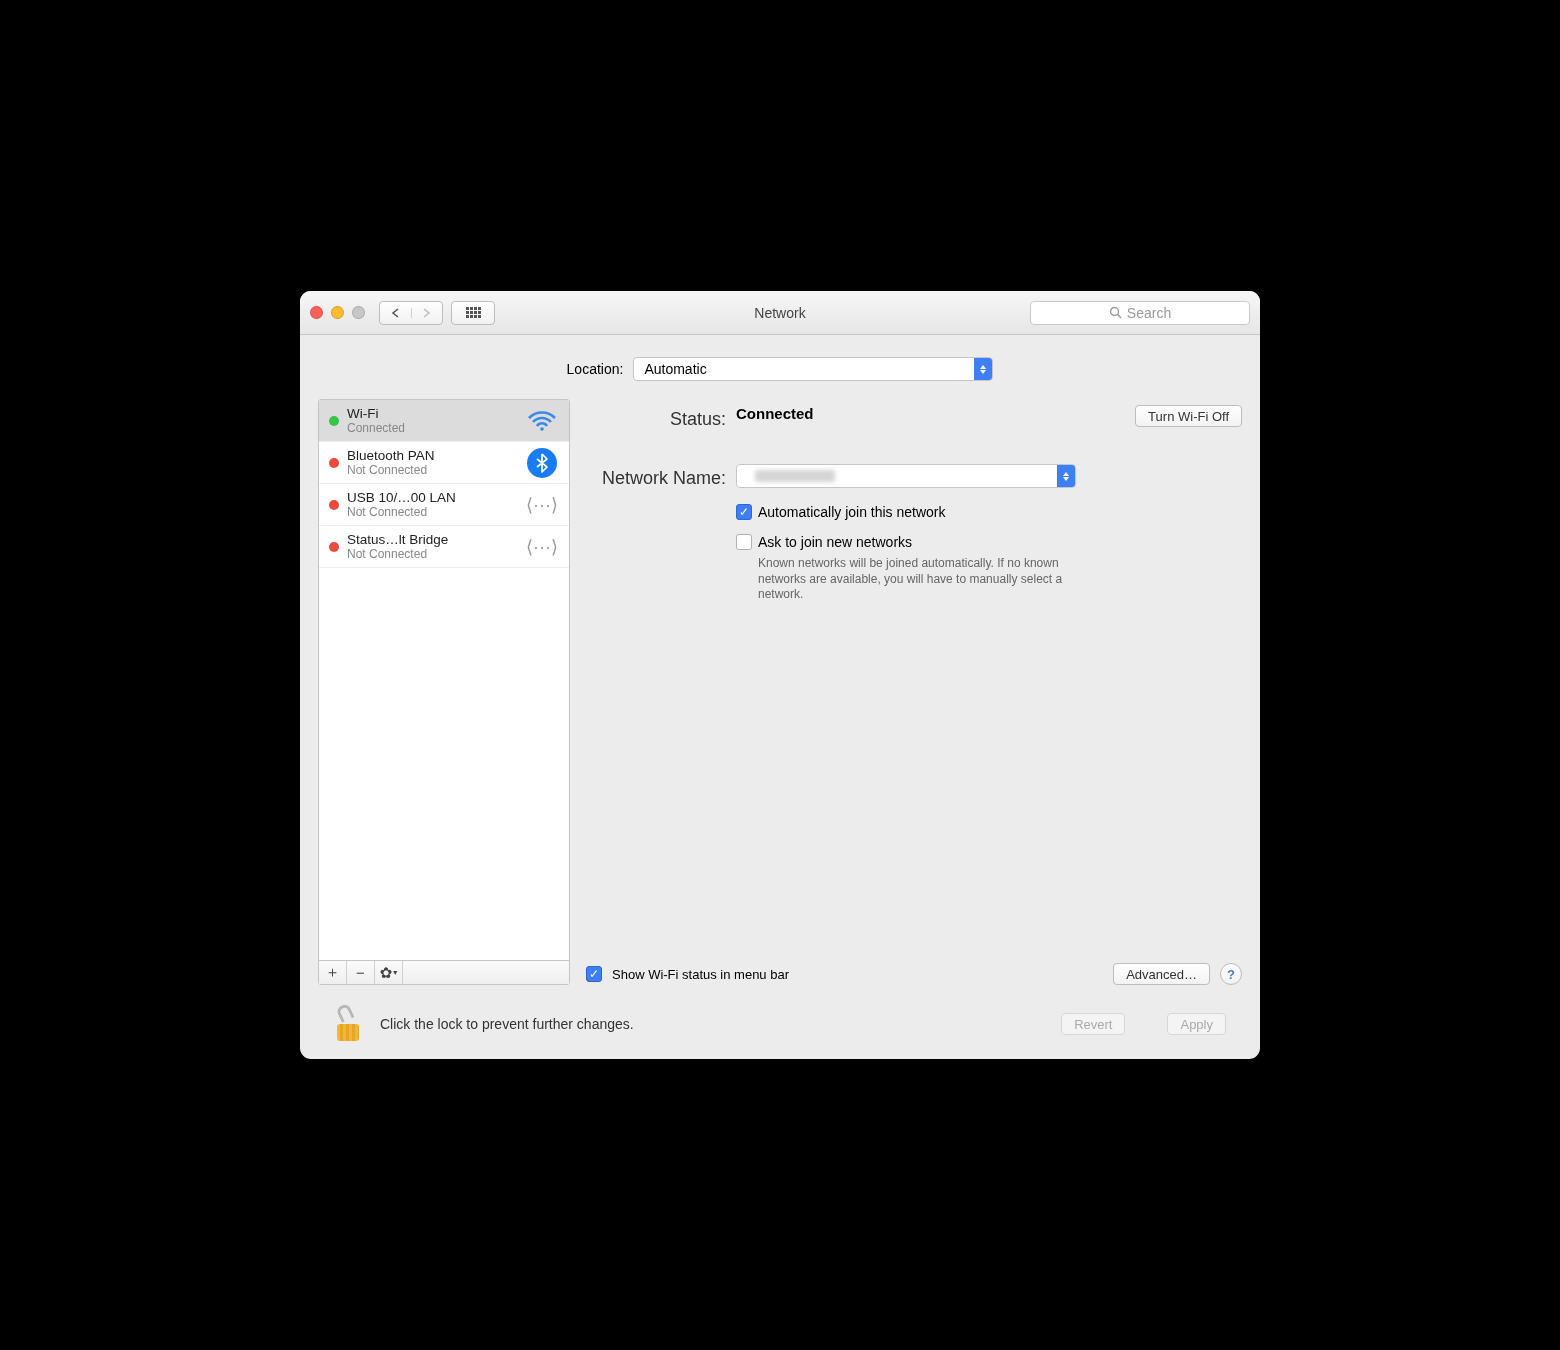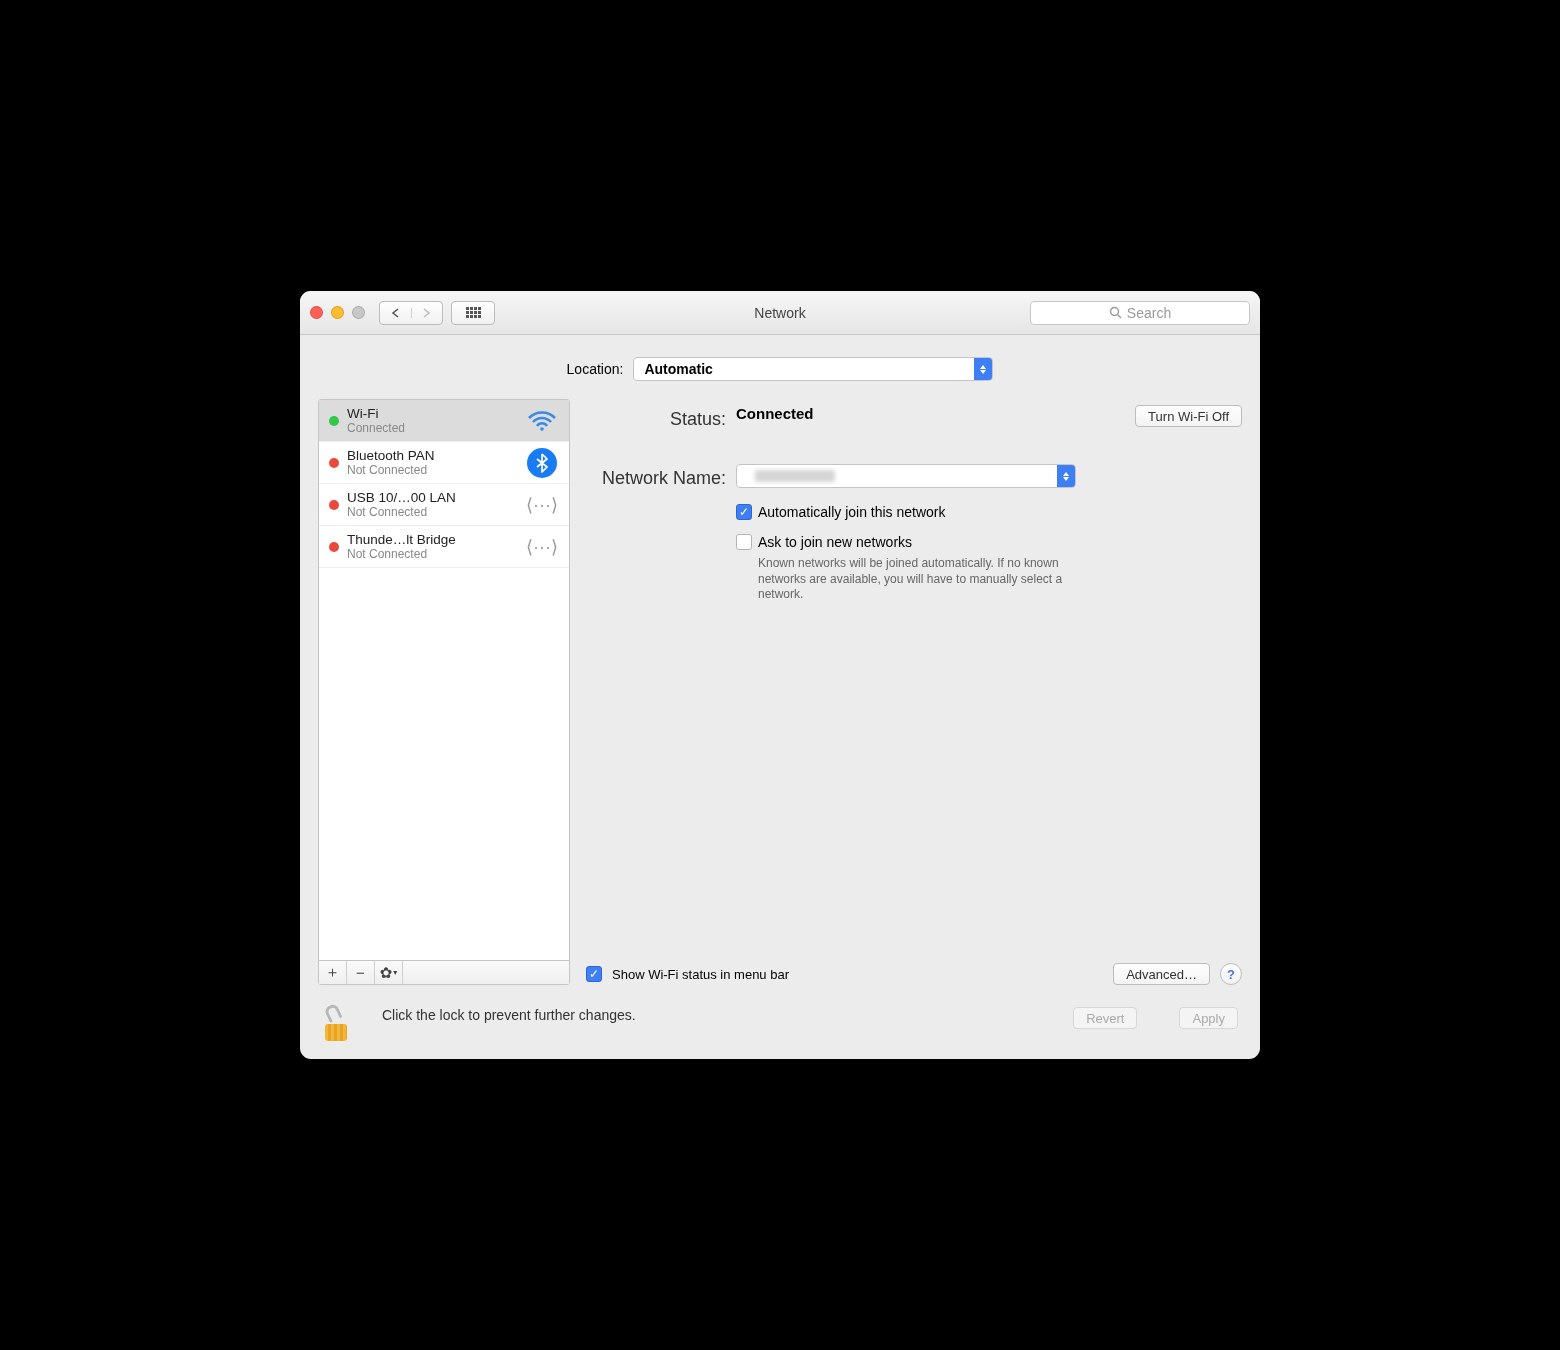--- a/index.html
+++ b/index.html
@@ -63,21 +63,21 @@
   }
   
   .location-row {
     display:flex; align-items:center; justify-content:center;
     gap:10px; padding:22px 0 18px;
     font-size:14px;
   }
   .popup {
     height:24px; background:#fff; border:1px solid #c5c5c5;
     border-radius:4px; display:flex; align-items:center;
-    padding:0 0 0 10px; position:relative; font-size:14px;font-weight:bold;
+    padding:0 0 0 10px; position:relative; font-size:14px;
   }
   .popup .arrows {
     width:18px; height:100%; background:#3f7ff6;
     border-top-right-radius:3px; border-bottom-right-radius:3px;
     margin-left:auto; display:flex; flex-direction:column;
     align-items:center; justify-content:center; gap:1px;
   }
   .popup .arrows::before, .popup .arrows::after {
     content:""; width:0; height:0; border-left:3px solid transparent; border-right:3px solid transparent;
   }
@@ -153,22 +153,22 @@
     margin-top:auto; display:flex; align-items:center; gap:10px;
     padding-top:14px;
   }
   .help-circle {
     width:22px; height:22px; border-radius:50%; border:1px solid #bdbdbd;
     background:linear-gradient(#fefefe,#f1f1f1); display:flex; align-items:center; justify-content:center;
     color:#4a76d6; font-weight:bold; font-size:13px;
   }
   
   .footer {
-    display:flex; align-items:flex-start; gap:32px;
-    padding:12px 22px 18px;
+    display:flex; align-items:center; gap:18px;
+    padding:12px 34px 18px;
   }
   .lock-icon { width:28px; height:34px; position:relative;}
   .lock-shackle {
     position:absolute; top:0; left:8px; width:14px; height:16px;
     border:3px solid #b7b7b7; border-bottom:none;
     border-radius:9px 9px 0 0;
     transform: rotate(-25deg); transform-origin: bottom left;
   }
   .lock-body {
     position:absolute; bottom:0; left:3px; width:22px; height:17px;
@@ -277,21 +277,21 @@
           <div class="texts">
             <div class="name">USB 10/…00 LAN</div>
             <div class="sub">Not Connected</div>
           </div>
           <div class="svc-icon lan-icon">⟨···⟩</div>
         </div>
 
         <div class="svc">
           <span class="status-dot status-red"></span>
           <div class="texts">
-            <div class="name">Thunde…lt Bridge</div>
+            <div class="name">Status…lt Bridge</div>
             <div class="sub">Not Connected</div>
           </div>
           <div class="svc-icon lan-icon">⟨···⟩</div>
         </div>
 
       </div>
       <div class="sidebar-tools">
         <button>＋</button>
         <button>−</button>
         <button class="gear">

